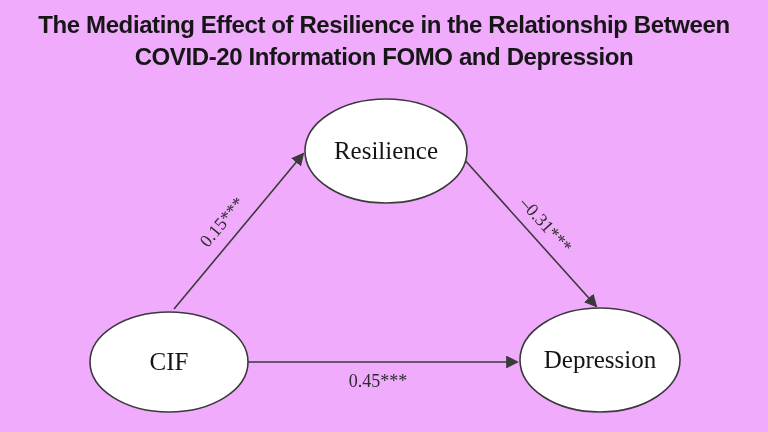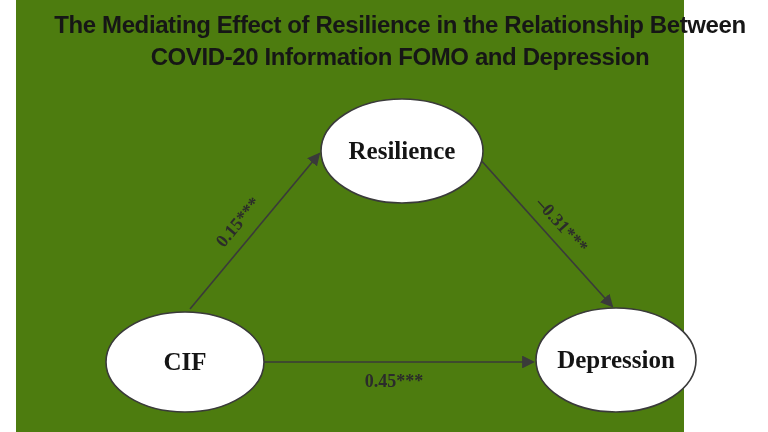--- a/index.html
+++ b/index.html
@@ -5,24 +5,23 @@
   html, body {
     margin: 0;
     padding: 0;
     width: 768px;
     height: 432px;
     background: #ffffff;
     overflow: hidden;
   }
   .page {
     position: relative;
-    width: 668px;
+    width: 768px;
     height: 432px;
-    background: #4d7c0f;
-    margin-left: 16px;
+    background: #f0abfc;
   }
   .title-block {
     position: absolute;
     top: 9px;
     left: 0;
     width: 768px;
     text-align: center;
     font-family: "Liberation Sans", sans-serif;
     font-weight: 700;
     font-size: 24px;
@@ -32,21 +31,20 @@
   }
   .title-line {
     white-space: nowrap;
   }
   .diagram-wrap {
     position: absolute;
     top: 90px;
     left: 0;
     width: 768px;
     height: 342px;
-    font-weight: bold;
   }
   .node-ellipse {
     fill: #ffffff;
     stroke: #3a3a3a;
     stroke-width: 1.6;
   }
   .path-line {
     stroke: #3a3a3a;
     stroke-width: 1.6;
     fill: none;

